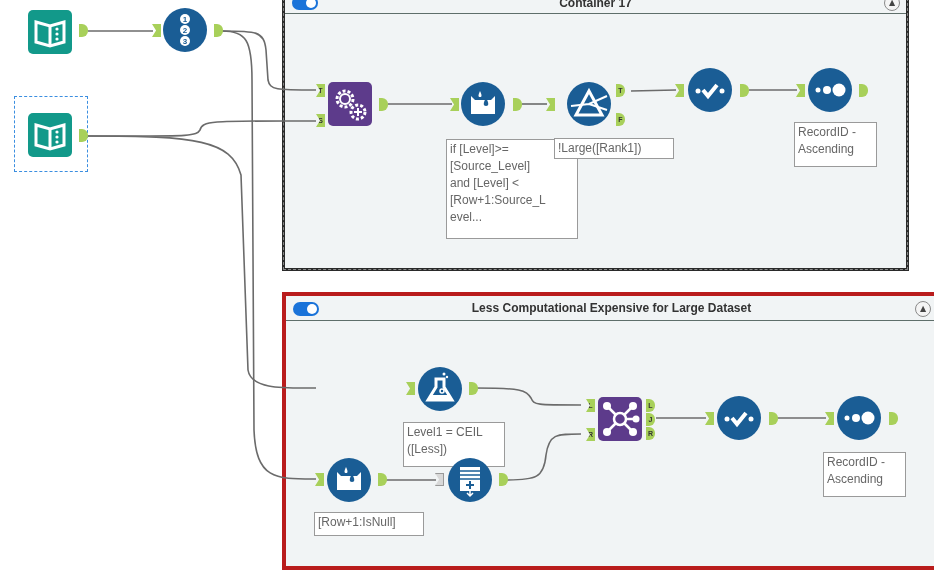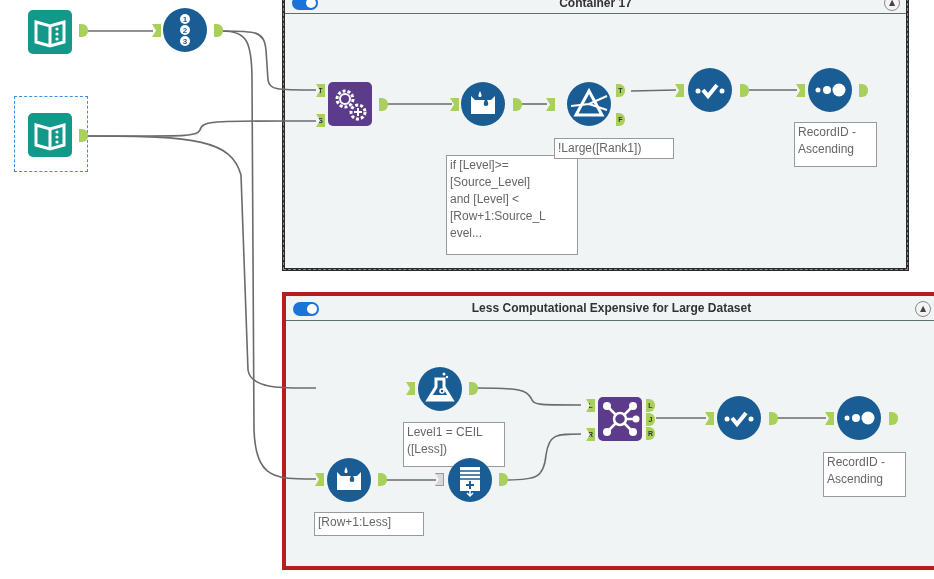--- a/index.html
+++ b/index.html
@@ -124,21 +124,21 @@
 
   <div class="anchor in" style="left:434px;top:98px;"></div>
   <div class="tool circle" style="left:445px;top:82px;">
     <svg viewBox="0 0 44 44">
       <path d="M10 14 L10 32 L34 32 L34 14 L30 18 L14 18 Z" fill="#fff"></path>
       <path d="M19 9 C17 13,17 15,19 15 C21 15,21 13,19 9 Z" fill="#fff"></path>
       <path d="M25 16 C22 21,22 24,25 24 C28 24,28 21,25 16 Z" fill="#1a5d95"></path>
     </svg>
   </div>
   <div class="anchor out" style="left:497px;top:98px;"></div>
-  <div class="note" style="left:430px;top:139px;width:132px;height:100px;margin-top:16px;">if [Level]&gt;=
+  <div class="note" style="left:430px;top:139px;width:132px;height:100px;">if [Level]&gt;=
 [Source_Level]
 and [Level] &lt;
 [Row+1:Source_L
 evel...</div>
 
   <div class="anchor in" style="left:530px;top:98px;"></div>
   <div class="tool circle" style="left:551px;top:82px;">
     <svg viewBox="0 0 44 44">
       <path d="M22 9 L35 33 L9 33 Z" fill="none" stroke="#fff" stroke-width="3"></path>
       <path d="M4 24 L22 22 L40 14 M22 22 L40 28" stroke="#fff" stroke-width="2" fill="none"></path>
@@ -186,21 +186,21 @@
 
   <div class="anchor in" style="left:299px;top:473px;"></div>
   <div class="tool circle" style="left:311px;top:458px;">
     <svg viewBox="0 0 44 44">
       <path d="M10 14 L10 32 L34 32 L34 14 L30 18 L14 18 Z" fill="#fff"></path>
       <path d="M19 9 C17 13,17 15,19 15 C21 15,21 13,19 9 Z" fill="#fff"></path>
       <path d="M25 16 C22 21,22 24,25 24 C28 24,28 21,25 16 Z" fill="#1a5d95"></path>
     </svg>
   </div>
   <div class="anchor out" style="left:362px;top:473px;"></div>
-  <div class="note" style="left:298px;top:512px;width:110px;height:24px;">[Row+1:Less]</div>
+  <div class="note" style="left:298px;top:512px;width:110px;height:24px;">[Row+1:IsNull]</div>
 
   <div class="anchor in in-grey" style="left:419px;top:473px;"></div>
   <div class="tool circle" style="left:432px;top:458px;">
     <svg viewBox="0 0 44 44">
       <rect x="12" y="9" width="20" height="24" fill="#fff"></rect>
       <path d="M12 13 H32 M12 17 H32 M12 21 H32" stroke="#1a5d95" stroke-width="1.3"></path>
       <path d="M22 23 V31 M18 27 H26" stroke="#1a5d95" stroke-width="2"></path>
       <path d="M22 33 V38 M19 35 L22 38 L25 35" stroke="#fff" stroke-width="1.5" fill="none"></path>
     </svg>
   </div>

